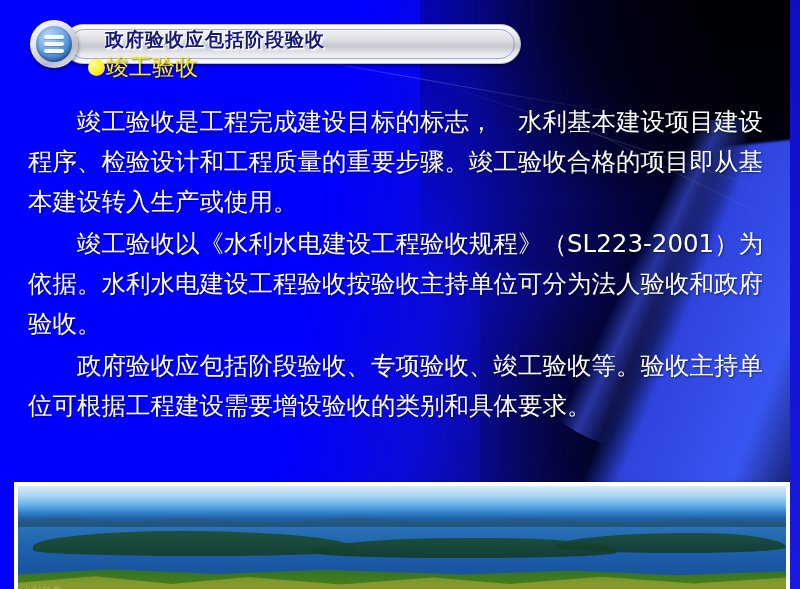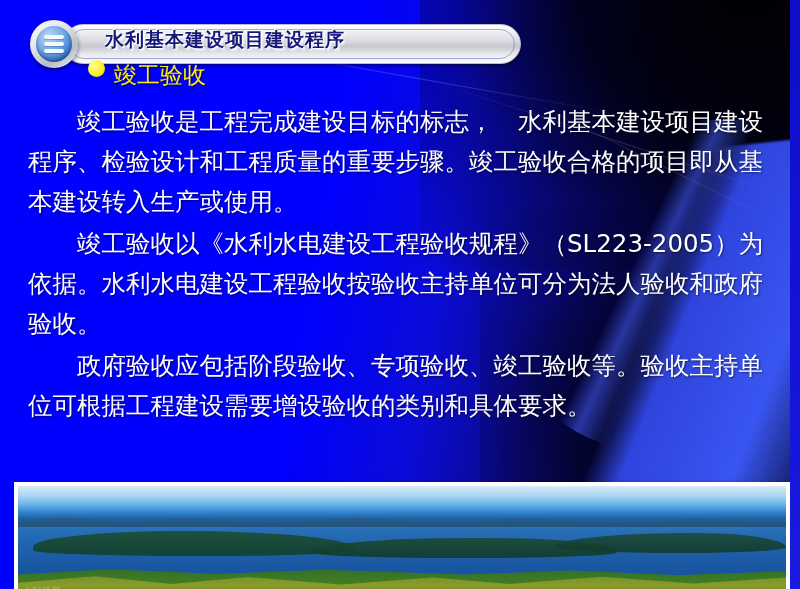--- a/index.html
+++ b/index.html
@@ -169,23 +169,24 @@
     box-shadow: 0 1px 1px rgba(0,0,0,.25);
   }
   .bar.b1 { top: 9px;  width: 20px; }
   .bar.b2 { top: 16px; width: 20px; }
   .bar.b3 { top: 23px; width: 20px; }
 
   
   .bullet-line {
     position: absolute;
     left: 88px;
-    top: 60px;
+    top: 52px;
     display: flex;
-    gap: 9px;
+    align-items: center;
+    gap: 1px;
     z-index: 5;
   }
   .bullet-dot {
     width: 17px;
     height: 17px;
     border-radius: 50%;
     background: radial-gradient(circle at 35% 32%, #ffff9a 0%, #ffee22 55%, #e8d400 100%);
     flex: none;
   }
   .bullet-label {
@@ -341,30 +342,30 @@
   <div class="streak s4"></div>
 
   <div class="titlebar"></div>
   <div class="badge">
     <div class="badge-inner">
       <div class="bar b1"></div>
       <div class="bar b2"></div>
       <div class="bar b3"></div>
     </div>
   </div>
-  <div class="title-text">水利基本建设项目建设程序</div>
+  <div class="title-text">政府验收应包括阶段验收</div>
 
   <div class="bullet-line">
     <div class="bullet-dot"></div>
     <div class="bullet-label">竣工验收</div>
   </div>
 
   <div class="body">
     <p class="para">竣工验收是工程完成建设目标的标志，　水利基本建设项目建设程序、检验设计和工程质量的重要步骤。竣工验收合格的项目即从基本建设转入生产或使用。</p>
-    <p class="para">竣工验收以《水利水电建设工程验收规程》（SL223-2005）为依据。水利水电建设工程验收按验收主持单位可分为法人验收和政府验收。</p>
+    <p class="para">竣工验收以《水利水电建设工程验收规程》（SL223-2001）为依据。水利水电建设工程验收按验收主持单位可分为法人验收和政府验收。</p>
     <p class="para">政府验收应包括阶段验收、专项验收、竣工验收等。验收主持单位可根据工程建设需要增设验收的类别和具体要求。</p>
   </div>
 
   <div class="photo-frame">
     <div class="photo">
       <div class="ph-far-hills"></div>
       <div class="ph-water"></div>
       <div class="ph-island-a"></div>
       <div class="ph-island-b"></div>
       <div class="ph-island-c"></div>

